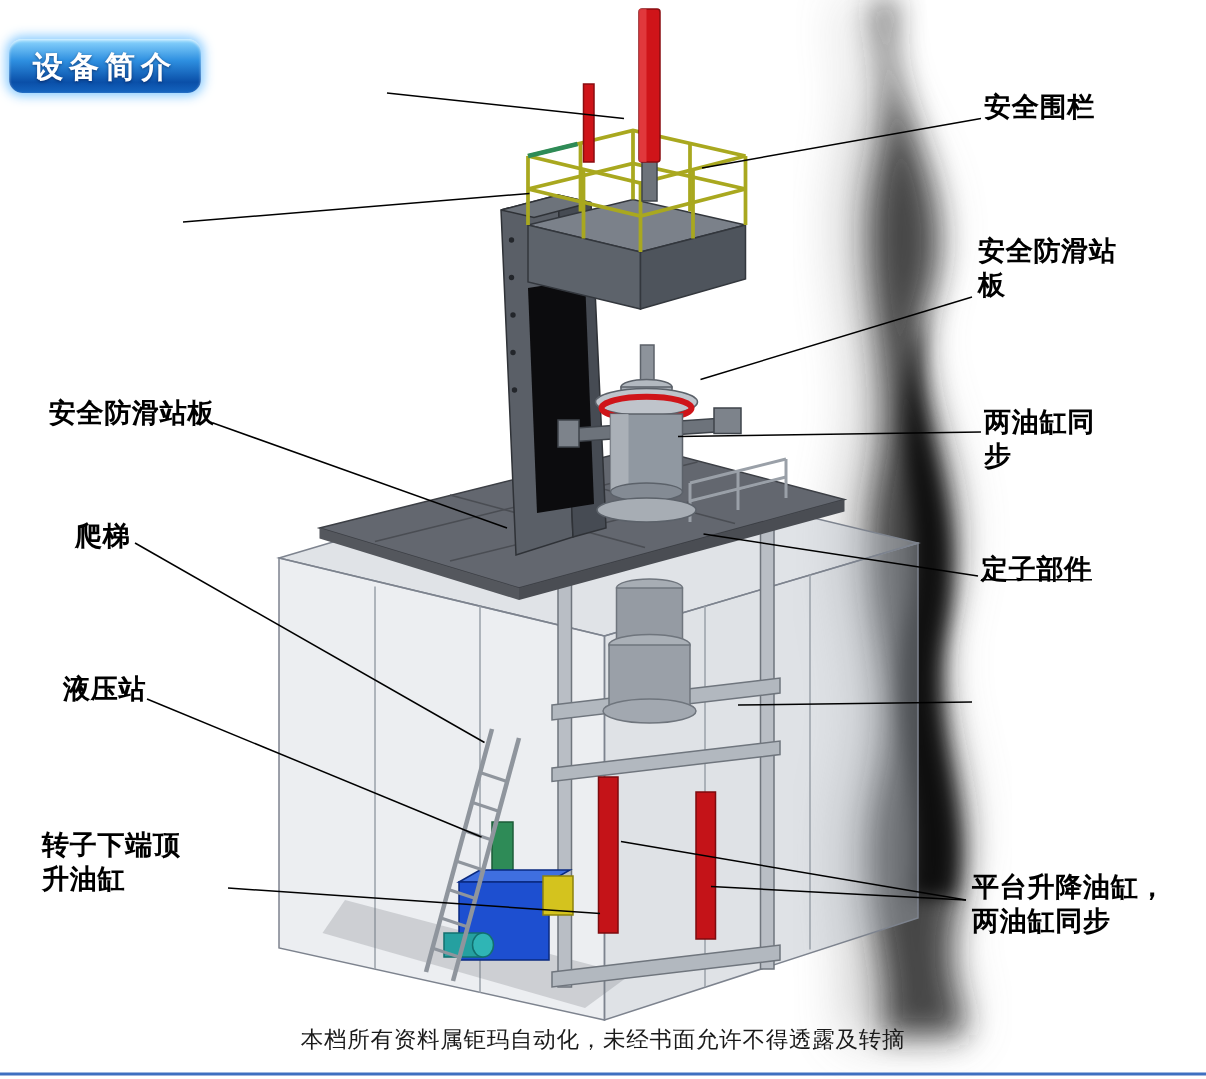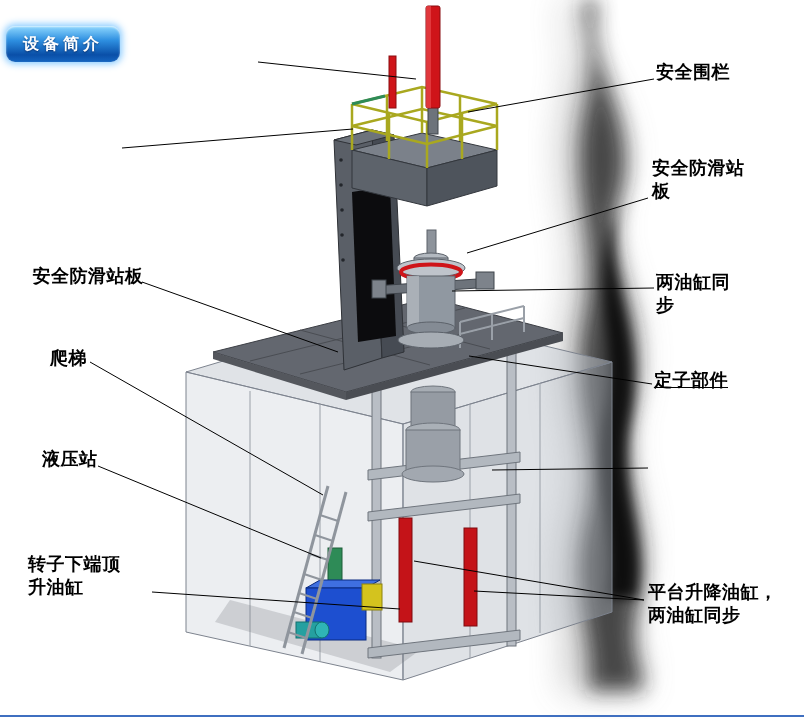--- a/index.html
+++ b/index.html
@@ -7,24 +7,24 @@
     width:804px;height:719px;position:relative;background:#ffffff;
     font-family:"DejaVu Sans", sans-serif;overflow:hidden;
   }
   .stage{position:absolute;left:0;top:0;width:804px;height:719px;}
   svg.scene{position:absolute;left:0;top:0;}
   .callout{
     position:absolute;color:#000;font-size:18px;line-height:23px;
     font-weight:700;word-break:break-all;letter-spacing:0.5px;
   }
   .badge{
-    position:absolute;left:6px;top:26px;width:114px;height:36px;border-radius:9px;
+    position:absolute;left:6px;top:26px;width:128px;height:36px;border-radius:9px;
     background:linear-gradient(180deg,#8fd8ff 0%,#2e8fe0 40%,#0a4fa8 80%,#1565c0 100%);
     box-shadow:0 0 7px 2px rgba(130,200,255,0.95), inset 0 1px 2px rgba(255,255,255,0.7);
-    color:#fff;font-size:16px;font-weight:700;letter-spacing:4px;
+    color:#fff;font-size:20px;font-weight:700;letter-spacing:4px;
     display:flex;align-items:center;justify-content:center;
     text-shadow:0 1px 2px rgba(0,0,40,0.5);
   }
   .footer{
     position:absolute;left:0;right:0;top:684px;text-align:center;
     font-size:15px;color:#1a1a1a;letter-spacing:0.5px;font-weight:400;
   }
   .bottom-line{position:absolute;left:0;top:715px;width:804px;height:2px;background:#3f6fc0;}
 </style>
 </head>
@@ -213,14 +213,15 @@
 
   <div class="callout" style="left:654px;top:368px;width:90px;text-decoration:underline;">定子部件</div>
 
   <div class="callout" style="left:42px;top:448px;width:70px;font-family:Liberation Serif, serif;">液压站</div>
 
 
   <div class="callout" style="left:28px;top:552px;width:100px;">转子下端顶升油缸</div>
 
   <div class="callout" style="left:648px;top:580px;width:134px;">平台升降油缸，两油缸同步</div>
 
+  <div class="footer">本档所有资料属钜玛自动化，未经书面允许不得透露及转摘</div>
   <div class="bottom-line"></div>
 </div>
 
 </body></html>

